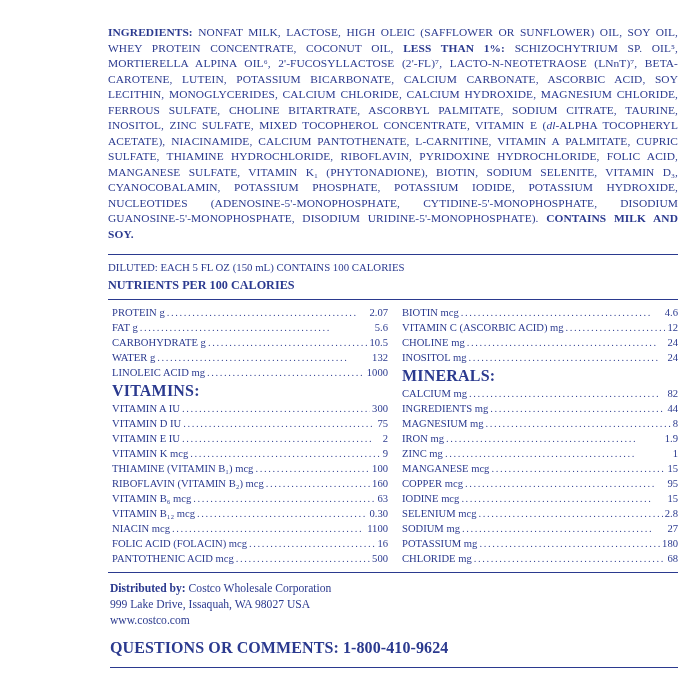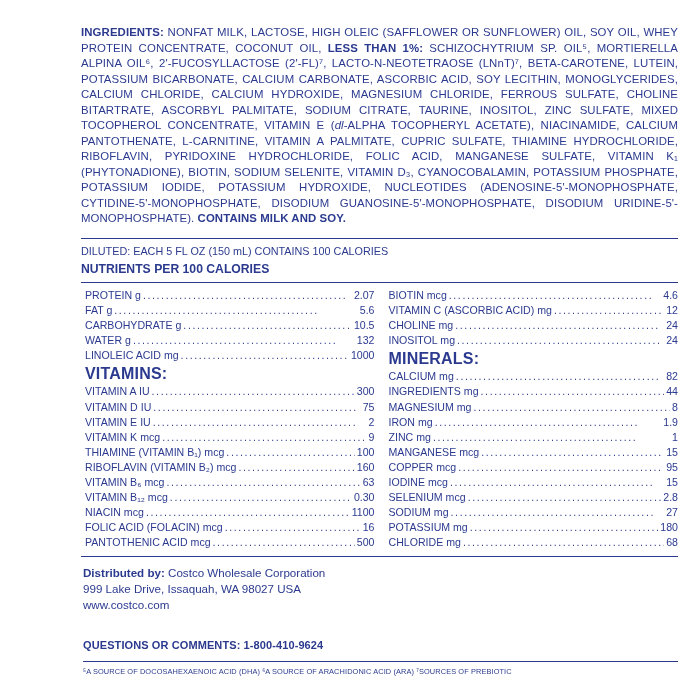--- a/index.html
+++ b/index.html
@@ -12,21 +12,22 @@
     background: #ffffff;
     font-family: "Liberation Sans", sans-serif;
     color: #2b3a8f;
     overflow: hidden;
   }
   .page {
     position: relative;
     width: 700px;
     height: 700px;
     box-sizing: border-box;
-    padding: 14px 22px 0 81px;
+    padding: 14px 22px 0 108px;
+    font-family: Liberation Serif, serif;
   }
   .ingredients {
     font-size: 11.4px;
     line-height: 1.36;
     text-align: justify;
     text-justify: inter-word;
     color: #2b3a8f;
     letter-spacing: 0.1px;
   }
   .ingredients b { font-weight: bold; }
@@ -84,23 +85,23 @@
   .footer {
     margin-top: 8px;
     padding-left: 2px;
   }
   .dist {
     font-size: 11.6px;
     line-height: 1.38;
   }
   .dist b { font-weight: bold; }
   .questions {
-    font-size: 11px;
+    font-size: 16px;
     font-weight: bold;
-    margin-top: 26px;
+    margin-top: 10px;
     letter-spacing: 0.1px;
   }
   .footrule {
     border: none;
     border-top: 1px solid #2b3a8f;
     margin: 10px 0 5px 0;
   }
   .fine {
     font-size: 7.4px;
     line-height: 1.35;
@@ -299,16 +300,15 @@
   </div>
 
   <hr class="rule">
 
   <div class="footer">
     <div class="dist"><b>Distributed by:</b> <span>Costco Wholesale Corporation</span></div>
     <div class="dist">999 Lake Drive, Issaquah, WA 98027 USA</div>
     <div class="dist">www.costco.com</div>
     <div class="questions">QUESTIONS OR COMMENTS: 1-800-410-9624</div>
     <hr class="footrule">
-    <div class="fine">⁵A SOURCE OF DOCOSAHEXAENOIC ACID (DHA) ⁶A SOURCE OF ARACHIDONIC ACID (ARA) ⁷SOURCES OF PREBIOTIC</div>
   </div>
 
 </div>
 
 </body></html>

